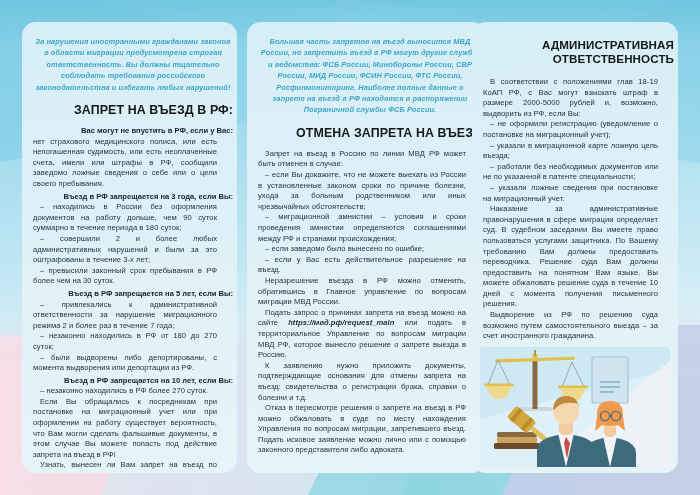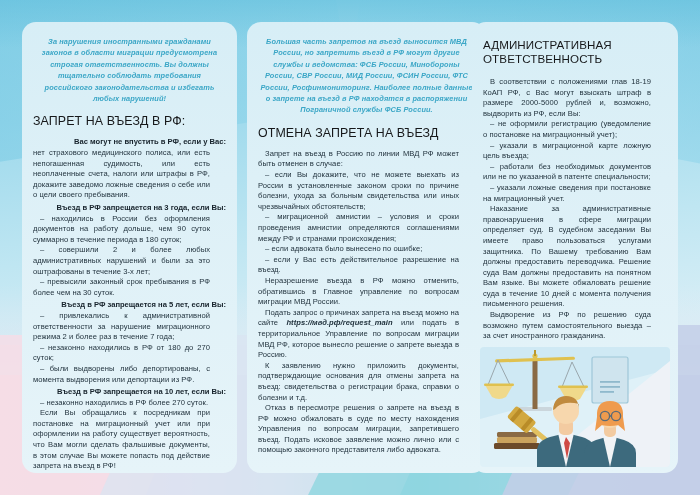--- a/index.html
+++ b/index.html
@@ -91,42 +91,42 @@
     background: linear-gradient(180deg, rgba(214,234,243,0), rgba(221,233,243,.9));
   }
 
   
   .col {
     position: absolute;
     top: 22px;
     background: linear-gradient(180deg, #d7eef6 0%, #ddf0f7 35%, #e6f4f9 100%);
     border-radius: 14px;
     box-sizing: border-box;
-    padding: 10px 11px 9px 11px;
+    padding: 10px 4px 9px 11px;
     overflow: hidden;
   }
   #col1 { left: 22px;  width: 215px; height: 451px; }
   #col2 { left: 247px; width: 239px; height: 451px; }
   #col3 { left: 472px; width: 206px; height: 451px; padding-top: 14px; }
 
   
   .intro {
     font-style: italic;
     font-weight: bold;
     text-align: center;
     font-size: 7.4px;
     line-height: 11.4px;
     color: #3aa6c6;
     margin: 4px 2px 10px 2px;
     letter-spacing: .1px;
   }
 
   .heading {
-    text-align: left;
-    font-weight: normal;
+    text-align: right;
+    font-weight: bold;
     font-size: 12.4px;
     line-height: 14px;
     color: #16181a;
     margin: 2px 0 9px 0;
     letter-spacing: .1px;
   }
   #col3 .heading { font-size: 11.6px; line-height: 13.5px; margin-bottom: 12px; }
 
   p.body {
     margin: 0 16px 0 0;
@@ -172,21 +172,21 @@
   <div class="bg-shape bg-bottom-diag-d"></div>
   <div class="bg-shape bg-bottom-diag-a"></div>
   <div class="bg-shape bg-bottom-diag-b"></div>
   <div class="bg-shape bg-bottom-diag-c"></div>
 
   <div class="col" id="col1">
     <div class="intro">За нарушения иностранными гражданами законов в области миграции предусмотрена строгая ответственность. Вы должны тщательно соблюдать требования российского законодательства и избегать любых нарушений!</div>
     <div class="heading">ЗАПРЕТ НА ВЪЕЗД В РФ:</div>
 
     <p class="sub">Вас могут не впустить в РФ, если у Вас:</p>
-    <p class="body">нет страхового медицинского полиса, или есть непогашенная судимость, или есть неоплаченные счета, налоги или штрафы в РФ, докажите заведомо ложные сведения о себе или о цели своего пребывания.</p>
+    <p class="body">нет страхового медицинского полиса, или есть непогашенная судимость, или есть неоплаченные счета, имели или штрафы в РФ, сообщили заведомо ложные сведения о себе или о цели своего пребывания.</p>
 
     <p class="sub">Въезд в РФ запрещается на 3 года, если Вы:</p>
     <p class="body indent">– находились в России без оформления документов на работу дольше, чем 90 суток суммарно в течение периода в 180 суток;</p>
     <p class="body indent">– совершили 2 и более любых административных нарушений и были за это оштрафованы в течение 3-х лет;</p>
     <p class="body indent">– превысили законный срок пребывания в РФ более чем на 30 суток.</p>
 
     <p class="sub">Въезд в РФ запрещается на 5 лет, если Вы:</p>
     <p class="body indent">– привлекались к административной ответственности за нарушение миграционного режима 2 и более раз в течение 7 года;</p>
     <p class="body indent">– незаконно находились в РФ от 180 до 270 суток;</p>
     <p class="body indent">– были выдворены либо депортированы, с момента выдворения или депортации из РФ.</p>
@@ -196,23 +196,23 @@
     <p class="body indent">Если Вы обращались к посредникам при постановке на миграционный учет или при оформлении на работу существует вероятность, что Вам могли сделать фальшивые документы, в этом случае Вы можете попасть под действие запрета на въезд в РФ!</p>
     <p class="body indent">Узнать, вынесен ли Вам запрет на въезд по линии МВД РФ, можно в представительствах российских авиакомпаний, либо на сайте ГУВМ МВД России:</p>
 
   </div>
 
   <div class="col" id="col2">
     <div class="intro">Большая часть запретов на въезд выносится МВД России, но запретить въезд в РФ могут другие службы и ведомства: ФСБ России, Минобороны России, СВР России, МИД России, ФСИН России, ФТС России, Росфинмониторинг. Наиболее полные данные о запрете на въезд в РФ находятся в распоряжении Пограничной службы ФСБ России.</div>
     <div class="heading">ОТМЕНА ЗАПРЕТА НА ВЪЕЗД</div>
 
     <p class="body indent">Запрет на въезд в Россию по линии МВД РФ может быть отменен в случае:</p>
-    <p class="body indent">– если Вы докажите, что не можете выехать из России в установленные законом сроки по причине болезни, ухода за больным свидетельства или иных чрезвычайных обстоятельств;</p>
+    <p class="body indent">– если Вы докажите, что не можете выехать из России в установленные законом сроки по причине болезни, ухода за больным родственником или иных чрезвычайных обстоятельств;</p>
     <p class="body indent">– миграционной амнистии – условия и сроки проведения амнистии определяются соглашениями между РФ и странами происхождения;</p>
-    <p class="body indent">– если адвоката было вынесено по ошибке;</p>
+    <p class="body indent">– если заведомо было вынесено по ошибке;</p>
     <p class="body indent">– если у Вас есть действительное разрешение на въезд.</p>
     <p class="body indent">Неразрешение въезда в РФ можно отменить, обратившись в Главное управление по вопросам миграции МВД России.</p>
 
     <p class="body indent"><span>Подать запрос о причинах запрета на въезд можно на сайте </span><span class="inl-url">https://мвд.рф/request_main</span><span> или подать в территориальное Управление по вопросам миграции МВД РФ, которое вынесло решение о запрете выезда в Россию.</span></p>
 
     <p class="body indent">К заявлению нужно приложить документы, подтверждающие основания для отмены запрета на въезд: свидетельства о регистрации брака, справки о болезни и т.д.</p>
     <p class="body indent">Отказ в пересмотре решения о запрете на въезд в РФ можно обжаловать в суде по месту нахождения Управления по вопросам миграции, запретившего въезд. Подать исковое заявление можно лично или с помощью законного представителя либо адвоката.</p>
   </div>
 
   <div class="col" id="col3">

